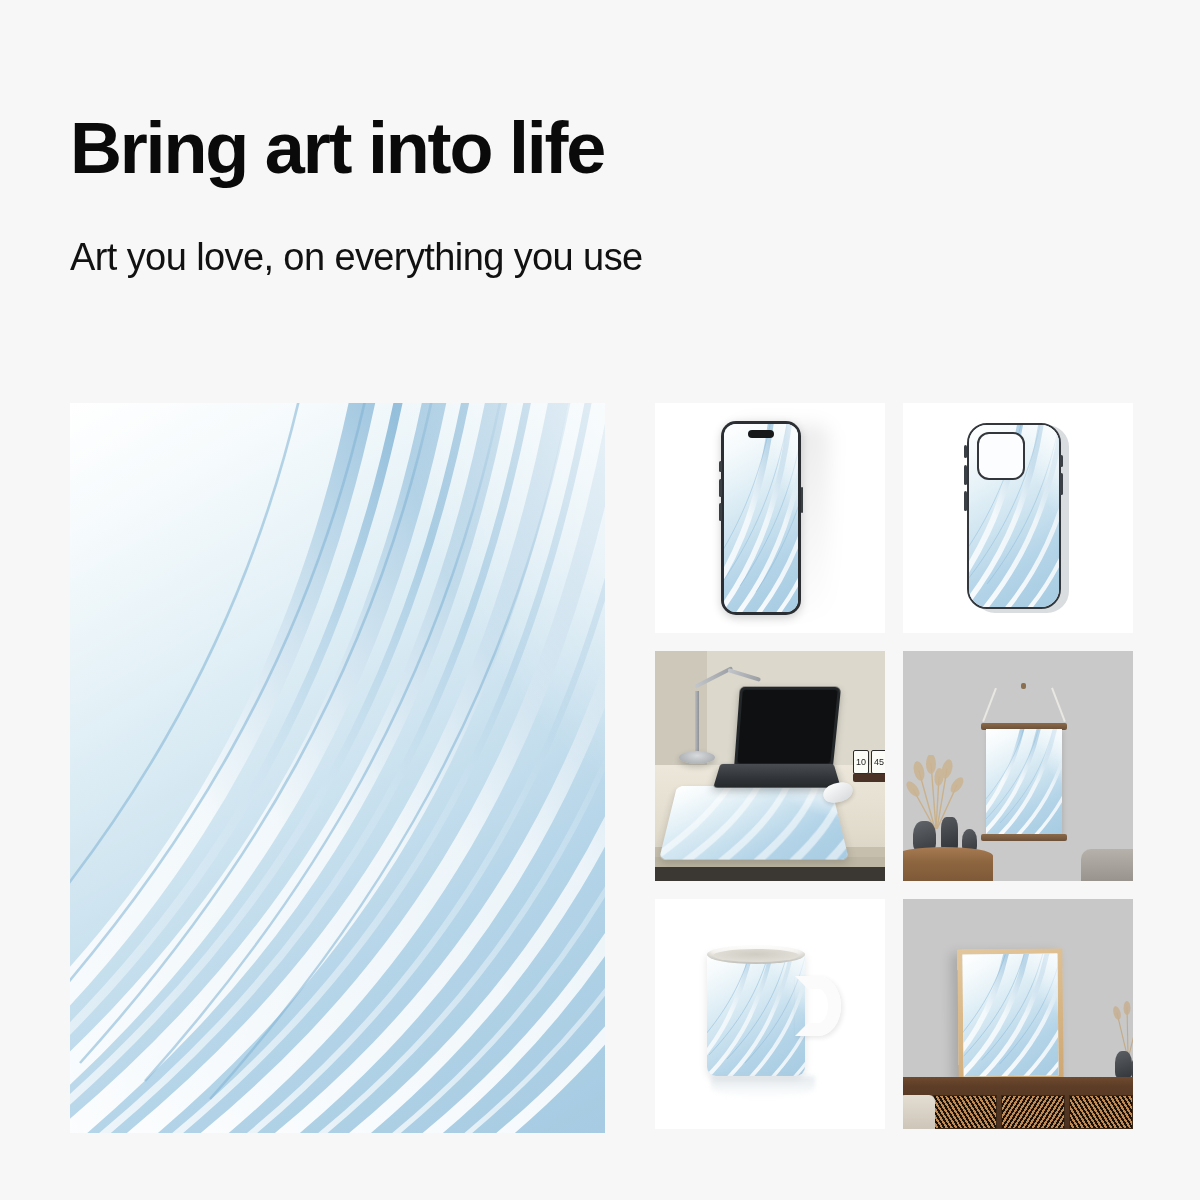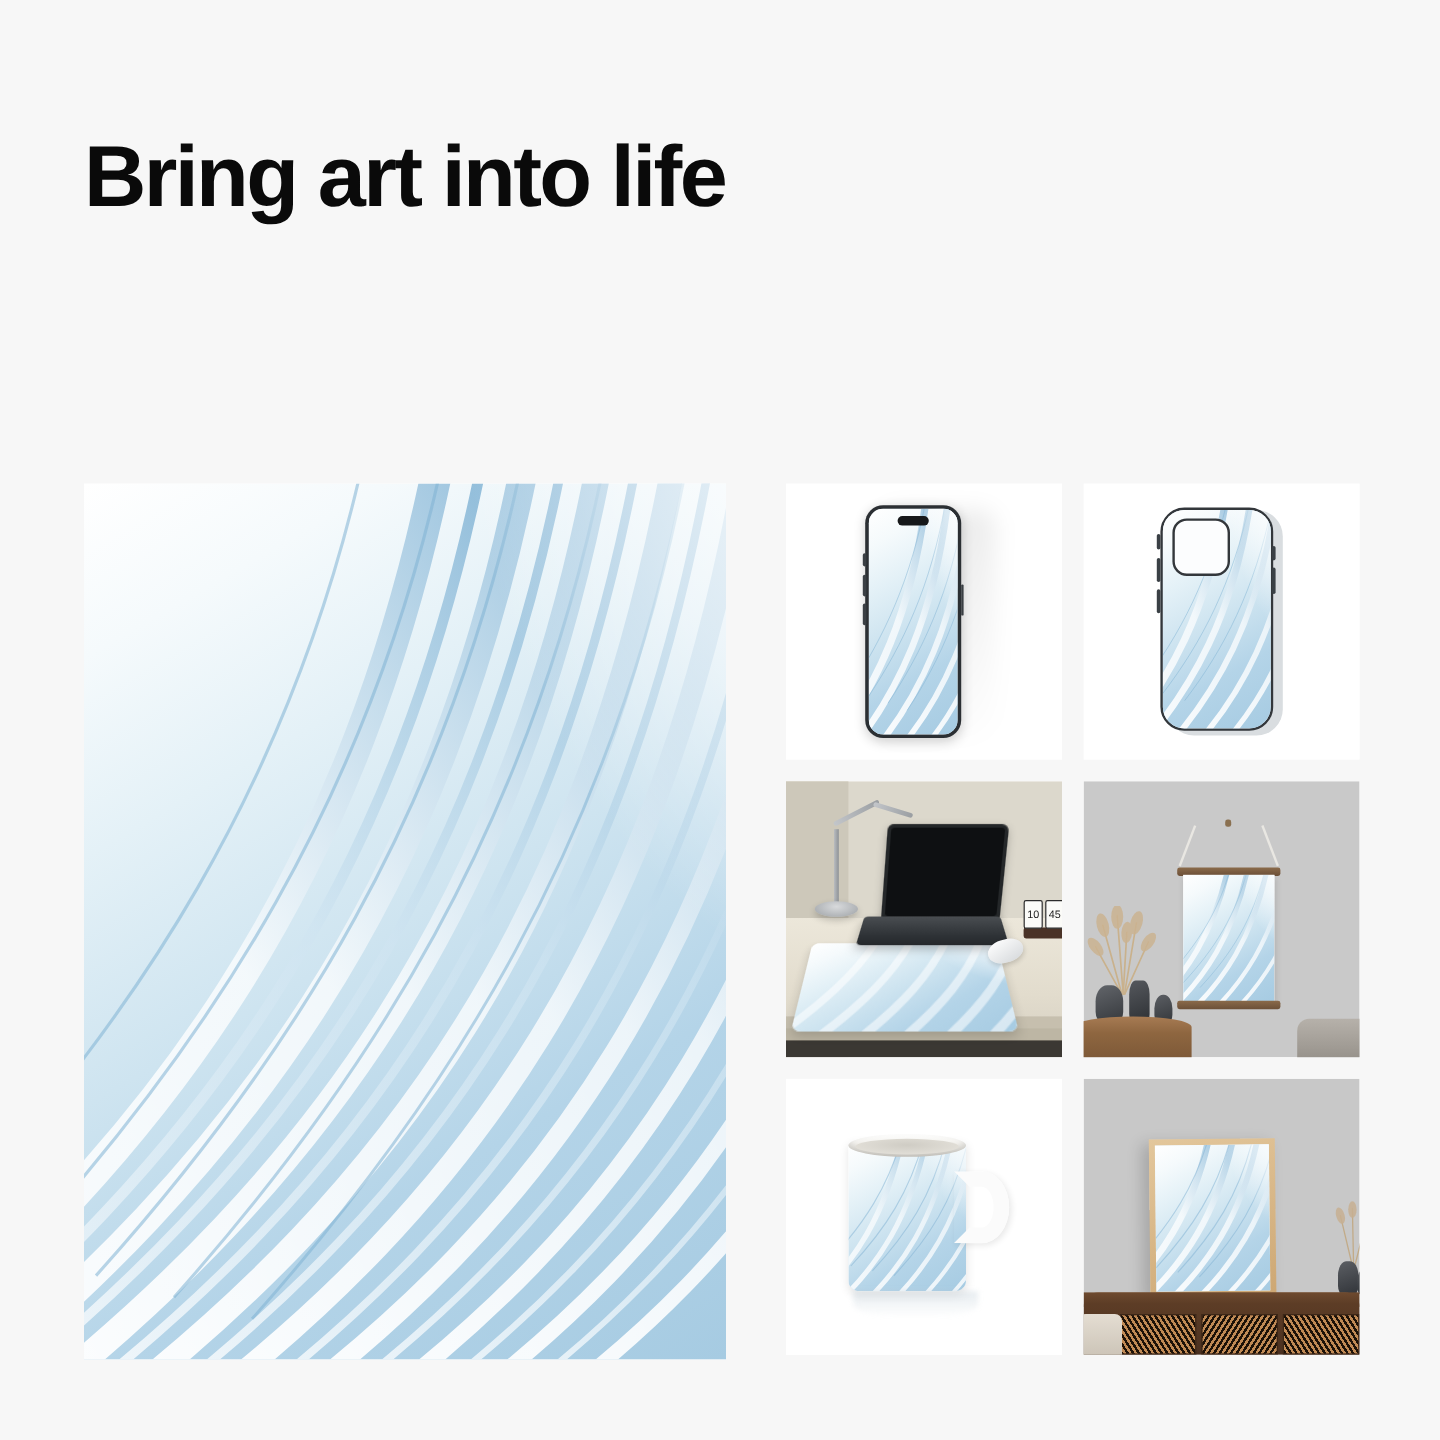--- a/index.html
+++ b/index.html
@@ -278,20 +278,21 @@
   .r2-chair{position:absolute;left:-10px;top:196px;width:42px;height:40px;
     background:linear-gradient(180deg,#e4ddd2,#c9c1b4);border-radius:12px 6px 0 0;}
 </style>
 </head>
 <body>
 
 <div class="page">
 
   <div class="header">
     <h1 class="headline">Bring art into life</h1>
+    <p class="subtitle">Art you love, on everything you use</p>
   </div>
 
   <div class="hero-art art">
     <div class="base"></div>
     <svg viewBox="0 0 535 730" preserveAspectRatio="none">
       <defs>
         <linearGradient id="hgA" x1="0" y1="1" x2="1" y2="0">
           <stop offset="0" stop-color="#ffffff" stop-opacity="0.98"></stop>
           <stop offset="0.55" stop-color="#ffffff" stop-opacity="0.75"></stop>
           <stop offset="1" stop-color="#8fbcda" stop-opacity="0.85"></stop>

